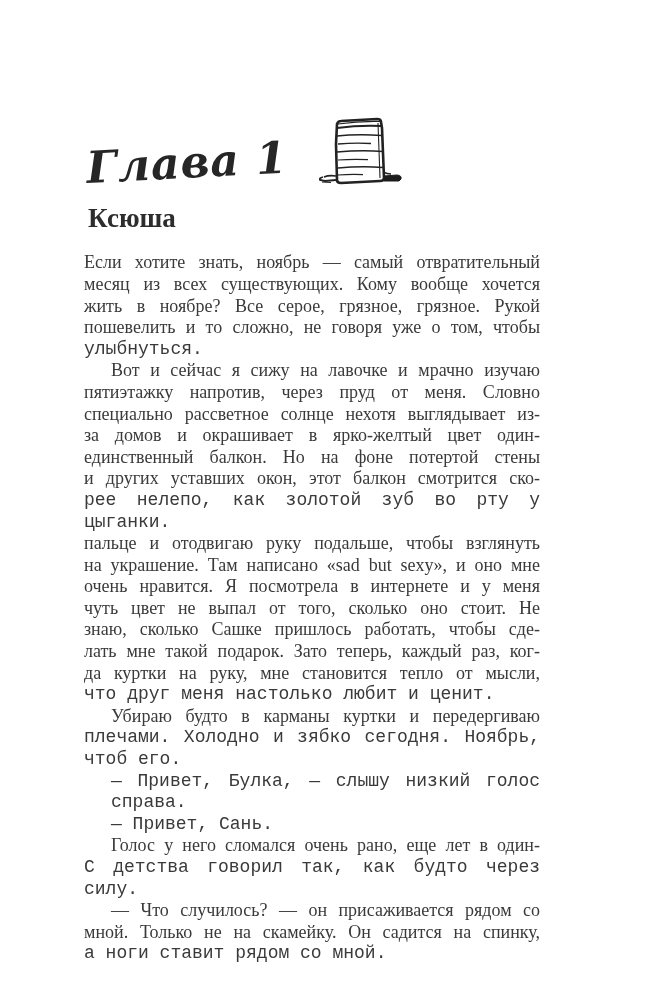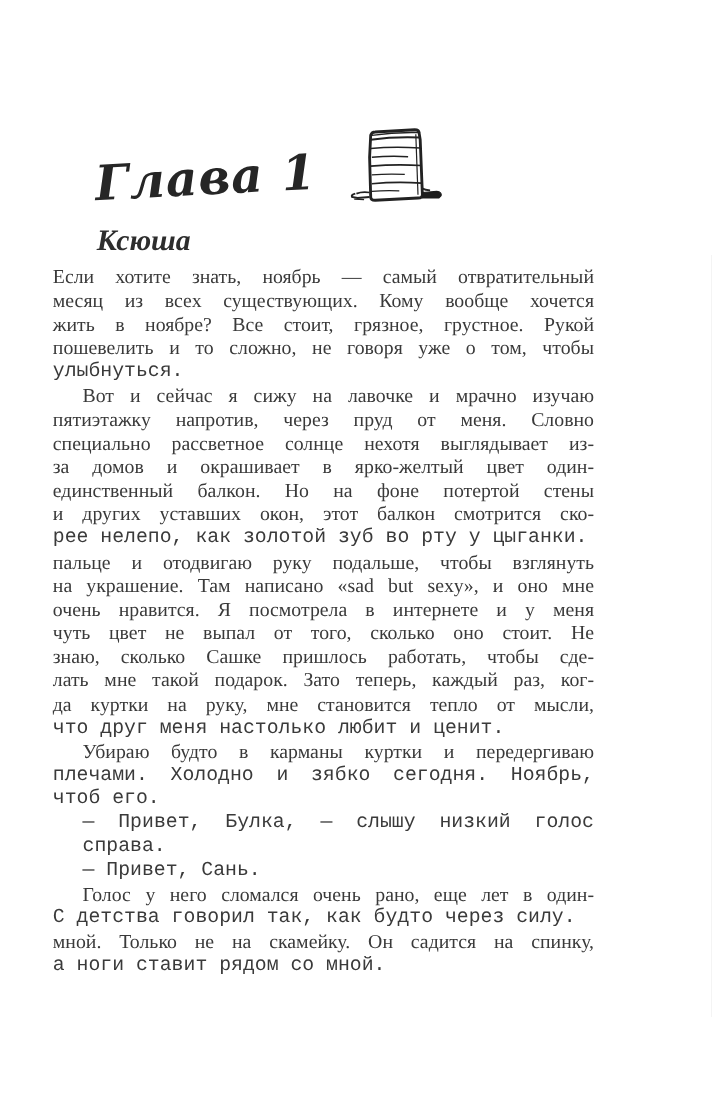--- a/index.html
+++ b/index.html
@@ -31,29 +31,28 @@
     transform-origin: left bottom;
     letter-spacing: 1px;
     padding-bottom: 8px;
   }
   .chapter-illustration {
     margin-left: 22px;
     flex: 0 0 auto;
   }
   .character-heading {
     margin: 4px 0 0 88px;
-    font-style: italic;
     font-weight: 600;
     font-size: 27px;
     line-height: 1.2;
     color: #2d2d2d;
   }
   .text-body {
-    margin-top: 7px;
-    padding: 0 107px 0 48px;
+    margin-top: 18px;
+    padding: 0 107px 0 84px;
   }
   .paragraph { margin: 0; }
   .line {
     font-size: 18px;
     line-height: 21.6px;
     text-align: justify;
     text-align-last: justify;
     color: #3a3a3a;
     white-space: normal;
   }
@@ -94,21 +93,21 @@
       </svg>
     </div>
   </div>
 
   <div class="character-heading">Ксюша</div>
 
   <div class="text-body">
       <div class="paragraph">
         <div class="line">Если хотите знать, ноябрь — самый отвратительный</div>
         <div class="line">месяц из всех существующих. Кому вообще хочется</div>
-        <div class="line">жить в ноябре? Все стоит, грязное, грустное. Рукой</div>
+        <div class="line">жить в ноябре? Все серое, грязное, грязное. Рукой</div>
         <div class="line">пошевелить и то сложно, не говоря уже о том, чтобы</div>
         <div class="line last">улыбнуться.</div>
       </div>
       <div class="paragraph">
         <div class="line indent">Вот и сейчас я сижу на лавочке и мрачно изучаю</div>
         <div class="line">пятиэтажку напротив, через пруд от меня. Словно</div>
         <div class="line">специально рассветное солнце нехотя выглядывает из-</div>
         <div class="line">за домов и окрашивает в ярко-желтый цвет один-</div>
         <div class="line">единственный балкон. Но на фоне потертой стены</div>
         <div class="line">и других уставших окон, этот балкон смотрится ско-</div>
@@ -132,18 +131,19 @@
         <div class="line last indent">— Привет, Булка, — слышу низкий голос справа.</div>
       </div>
       <div class="paragraph">
         <div class="line last indent">— Привет, Сань.</div>
       </div>
       <div class="paragraph">
         <div class="line indent">Голос у него сломался очень рано, еще лет в один-</div>
         <div class="line last">С детства говорил так, как будто через силу.</div>
       </div>
       <div class="paragraph">
+        <div class="line indent">— Что случилось? — он присаживается рядом со</div>
         <div class="line">мной. Только не на скамейку. Он садится на спинку,</div>
         <div class="line last">а ноги ставит рядом со мной.</div>
       </div>
     </div>
 
 </div>
 
 </body></html>

